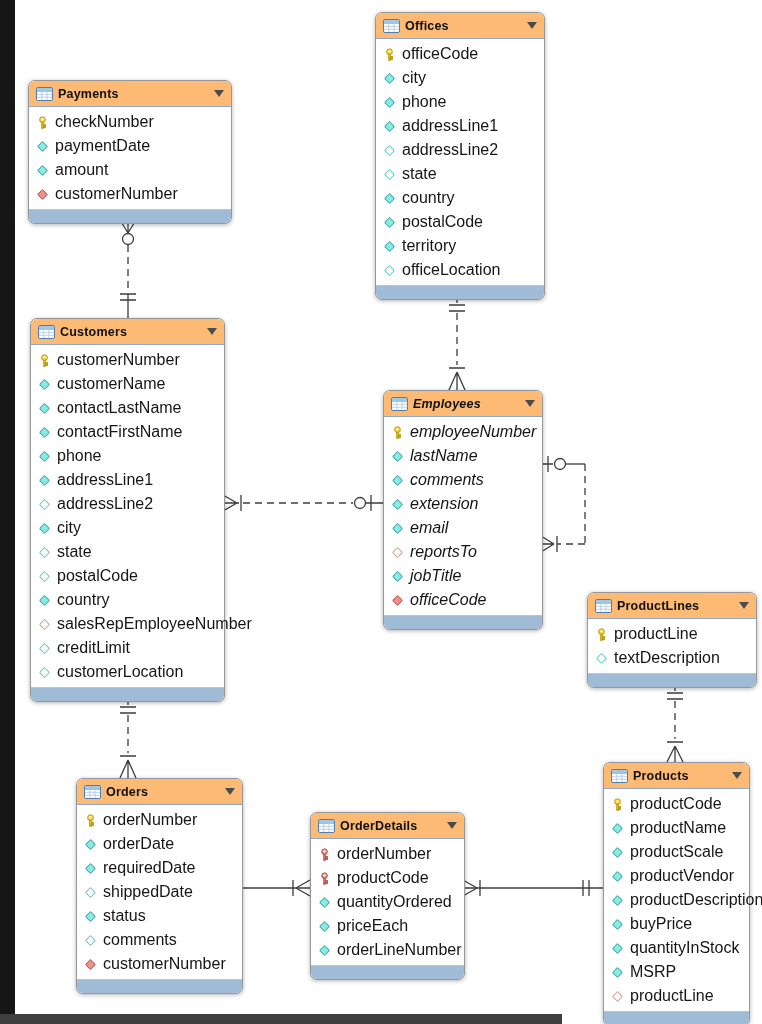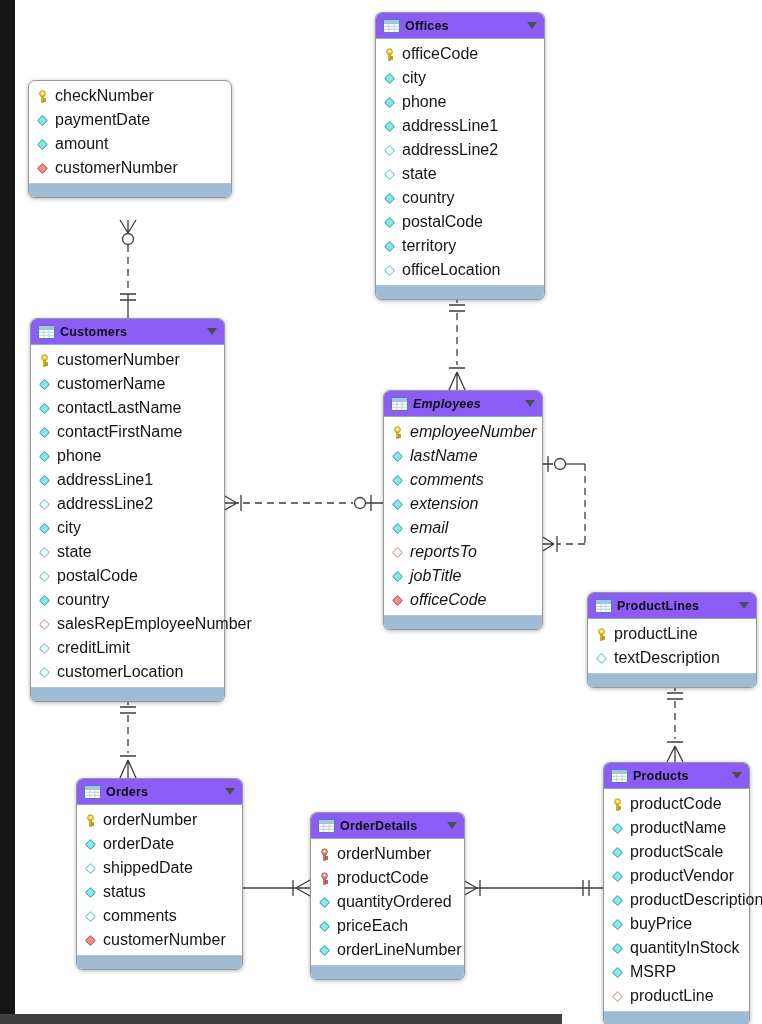--- a/index.html
+++ b/index.html
@@ -5,21 +5,21 @@
   html,body{margin:0;padding:0;background:#fff;}
   #stage{position:relative;width:762px;height:1024px;background:#ffffff;overflow:hidden;
          font-family:"Liberation Sans",sans-serif;}
   #edge-left{position:absolute;left:0;top:0;width:15px;height:1024px;background:#161616;}
   #edge-bottom{position:absolute;left:0;top:1014px;width:562px;height:10px;background:#3f3f3f;}
   #connectors{position:absolute;left:0;top:0;width:762px;height:1024px;}
   #tables{position:absolute;left:0;top:0;width:762px;height:1024px;}
   .table{position:absolute;background:#ffffff;border:1px solid #979797;border-radius:7px;
          box-shadow:0 1px 4px rgba(0,0,0,.30);}
   .hdr{height:25px;display:flex;align-items:center;gap:5px;padding:0 7px;
-       background:#8b5cf6;border-bottom:1px solid #8ea9c2;border-radius:6px 6px 0 0;}
+       background:#fdba74;border-bottom:1px solid #8ea9c2;border-radius:6px 6px 0 0;}
   .tname{font-size:12.5px;font-weight:bold;color:#101010;flex:1;letter-spacing:.2px;}
   .ticon{display:flex;align-items:center;}
   .arrow{width:0;height:0;border-left:5px solid transparent;border-right:5px solid transparent;
          border-top:7px solid #4c4c4c;}
   .body{padding:3px 0;}
   .row{height:24px;display:flex;align-items:center;gap:6px;padding:0 7px;}
   .cicon{display:flex;align-items:center;width:13px;justify-content:center;}
   .cname{font-size:16px;color:#151515;white-space:nowrap;}
   .ftr{height:13px;background:#9fbbd6;border-top:1px solid #b5c6d8;border-radius:0 0 6px 6px;}
   svg.conn-overlay path{fill:none;stroke:#3c3c3c;stroke-width:1.3;}
@@ -82,20 +82,32 @@
 
     <g>
       <path d="M463,888 L603,888"></path>
       <path d="M477,888 L463,880 M477,888 L463,896 M480,880 L480,896"></path>
       <path d="M583,880 L583,896 M589,880 L589,896"></path>
     </g>
   </svg>
 
   <div id="tables">
       <div class="table" style="left: 28px; top: 80px; width: 202px;">
+        <div class="hdr">
+          <span class="ticon">
+            <svg width="17" height="14" viewBox="0 0 17 14">
+              <rect x="0.5" y="0.5" width="16" height="13" rx="1.5" fill="#fff" stroke="#4f7fae"></rect>
+              <path d="M0.5 4 H16.5" stroke="#4f7fae"></path>
+              <rect x="1" y="1" width="15" height="2.8" fill="#9ec7e8"></rect>
+              <path d="M5.8 4.5 V13 M11 4.5 V13 M1 7.3 H16 M1 10.2 H16" stroke="#bccfe1" fill="none"></path>
+            </svg>
+          </span>
+          <span class="tname">Payments</span>
+          <span class="arrow"></span>
+        </div>
         <div class="body">
           <div class="row">
             <span class="cicon">
               <svg width="13" height="13" viewBox="0 0 13 13">
                 <g fill="#f7d540" stroke="#b8960b" stroke-width="0.9">
                   <circle cx="6.5" cy="3.7" r="2.9"></circle>
                   <rect x="5.7" y="6.1" width="1.6" height="6.2"></rect>
                   <rect x="7.2" y="8.4" width="2.2" height="1.2"></rect>
                   <rect x="7.2" y="10.4" width="2.2" height="1.2"></rect>
                 </g>
@@ -622,20 +634,28 @@
             <span class="cicon">
               <svg width="13" height="13" viewBox="0 0 13 13">
                 <rect x="3" y="3" width="7" height="7" rx="1" transform="rotate(45 6.5 6.5)" fill="#86ece7" stroke="#49a7a2" stroke-width="1"></rect>
               </svg>
             </span>
             <span class="cname">orderDate</span>
           </div>
           <div class="row">
             <span class="cicon">
               <svg width="13" height="13" viewBox="0 0 13 13">
+                <rect x="3" y="3" width="7" height="7" rx="1" transform="rotate(45 6.5 6.5)" fill="#86ece7" stroke="#49a7a2" stroke-width="1"></rect>
+              </svg>
+            </span>
+            <span class="cname">requiredDate</span>
+          </div>
+          <div class="row">
+            <span class="cicon">
+              <svg width="13" height="13" viewBox="0 0 13 13">
                 <rect x="3" y="3" width="7" height="7" rx="1" transform="rotate(45 6.5 6.5)" fill="#ffffff" stroke="#63c8c3" stroke-width="1"></rect>
               </svg>
             </span>
             <span class="cname">shippedDate</span>
           </div>
           <div class="row">
             <span class="cicon">
               <svg width="13" height="13" viewBox="0 0 13 13">
                 <rect x="3" y="3" width="7" height="7" rx="1" transform="rotate(45 6.5 6.5)" fill="#86ece7" stroke="#49a7a2" stroke-width="1"></rect>
               </svg>

